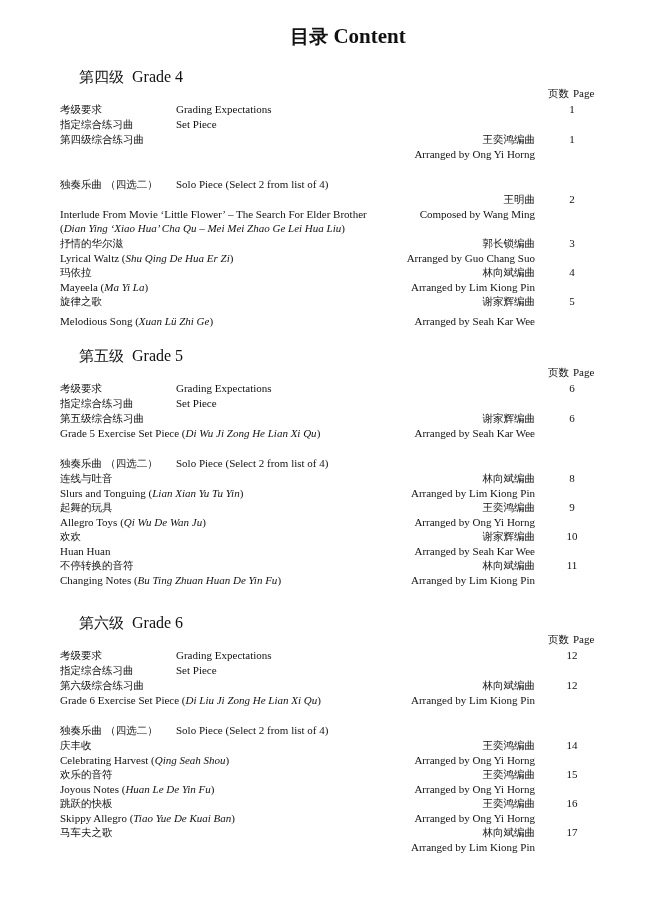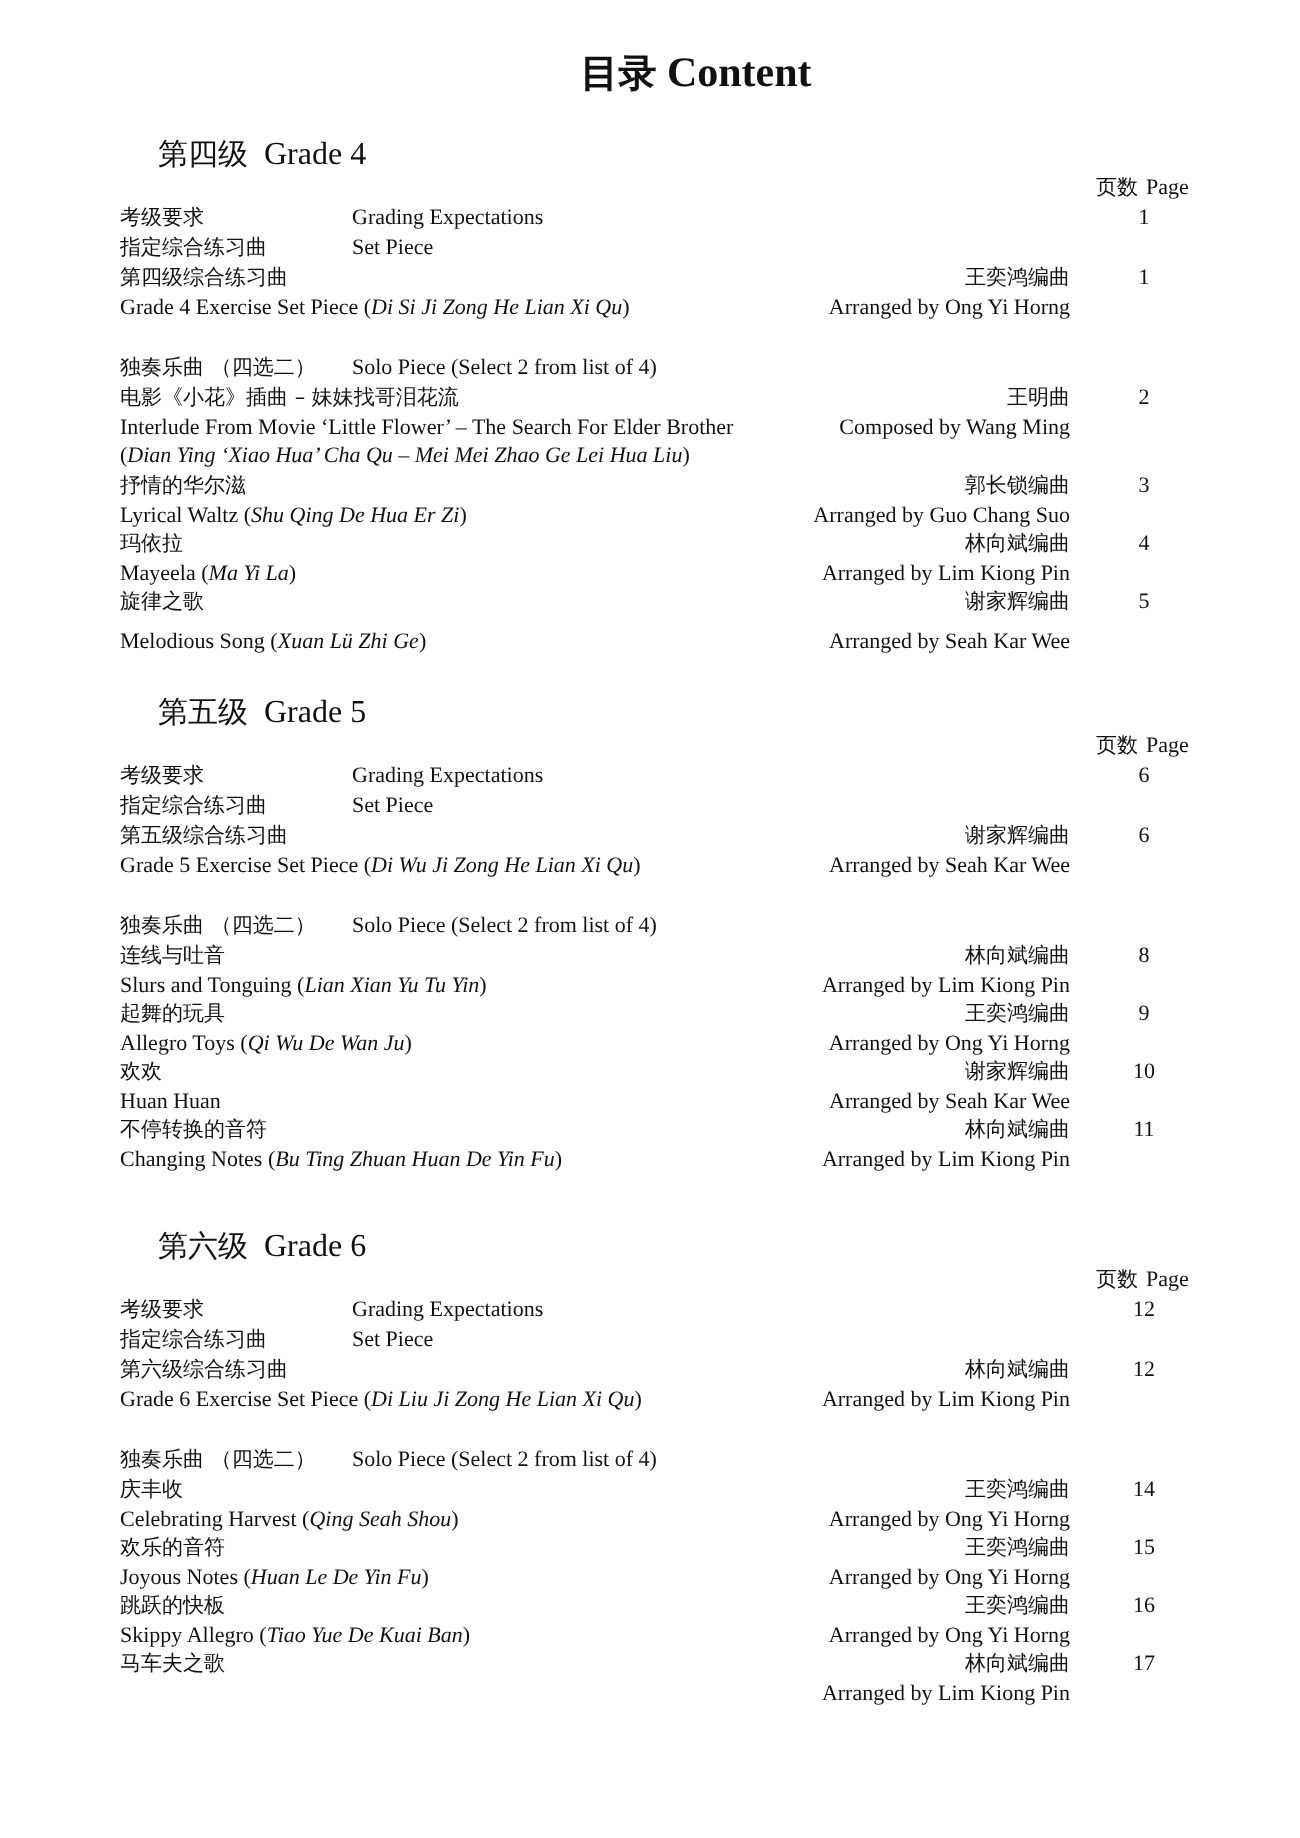--- a/index.html
+++ b/index.html
@@ -45,31 +45,29 @@
   <div class="row" style="top:49px">
     <span class="left zhtxt">指定综合练习曲</span>
     <span class="mid">Set Piece</span>
   </div>
   <div class="row" style="top:64px">
     <span class="left zhtxt">第四级综合练习曲</span>
     <span class="right zhtxt">王奕鸿编曲</span>
     <span class="pg">1</span>
   </div>
   <div class="row" style="top:79px">
-    <span class="left"><span>Grade 4 Exercise Set Piece (</span><i>Di Si Ji Zong He Lian Xi Qu</i><span>)</span></span>
     <span class="right">Arranged by Ong Yi Horng</span>
   </div>
 
   <div class="row" style="top:109px">
     <span class="left zhtxt sp">独奏乐曲 （四选二）</span>
     <span class="mid">Solo Piece (Select 2 from list of 4)</span>
   </div>
 
   <div class="row" style="top:124px">
-    <span class="left zhtxt">电影《小花》插曲 – 妹妹找哥泪花流</span>
     <span class="right zhtxt">王明曲</span>
     <span class="pg">2</span>
   </div>
   <div class="row" style="top:139px">
     <span class="left">Interlude From Movie ‘Little Flower’ – The Search For Elder Brother</span>
     <span class="right">Composed by Wang Ming</span>
   </div>
   <div class="row" style="top:153px">
     <span class="left"><span>(</span><i>Dian Ying ‘Xiao Hua’ Cha Qu – Mei Mei Zhao Ge Lei Hua Liu</i><span>)</span></span>
   </div>

